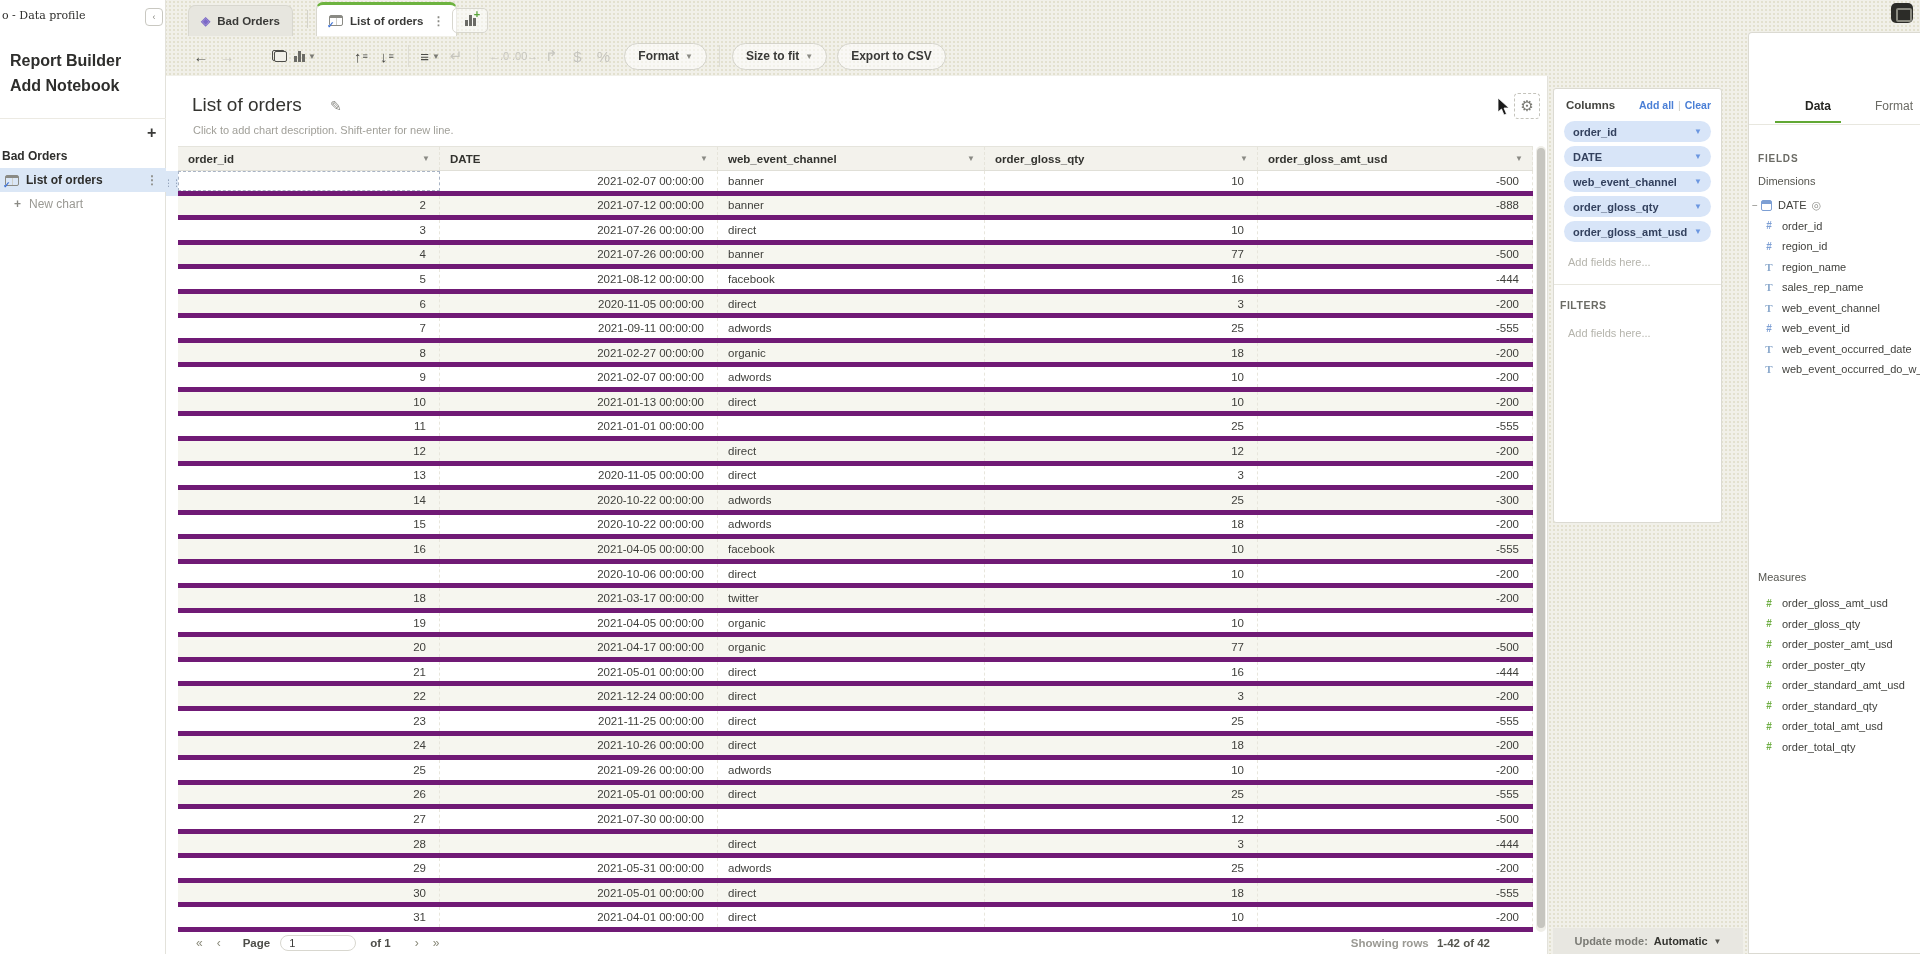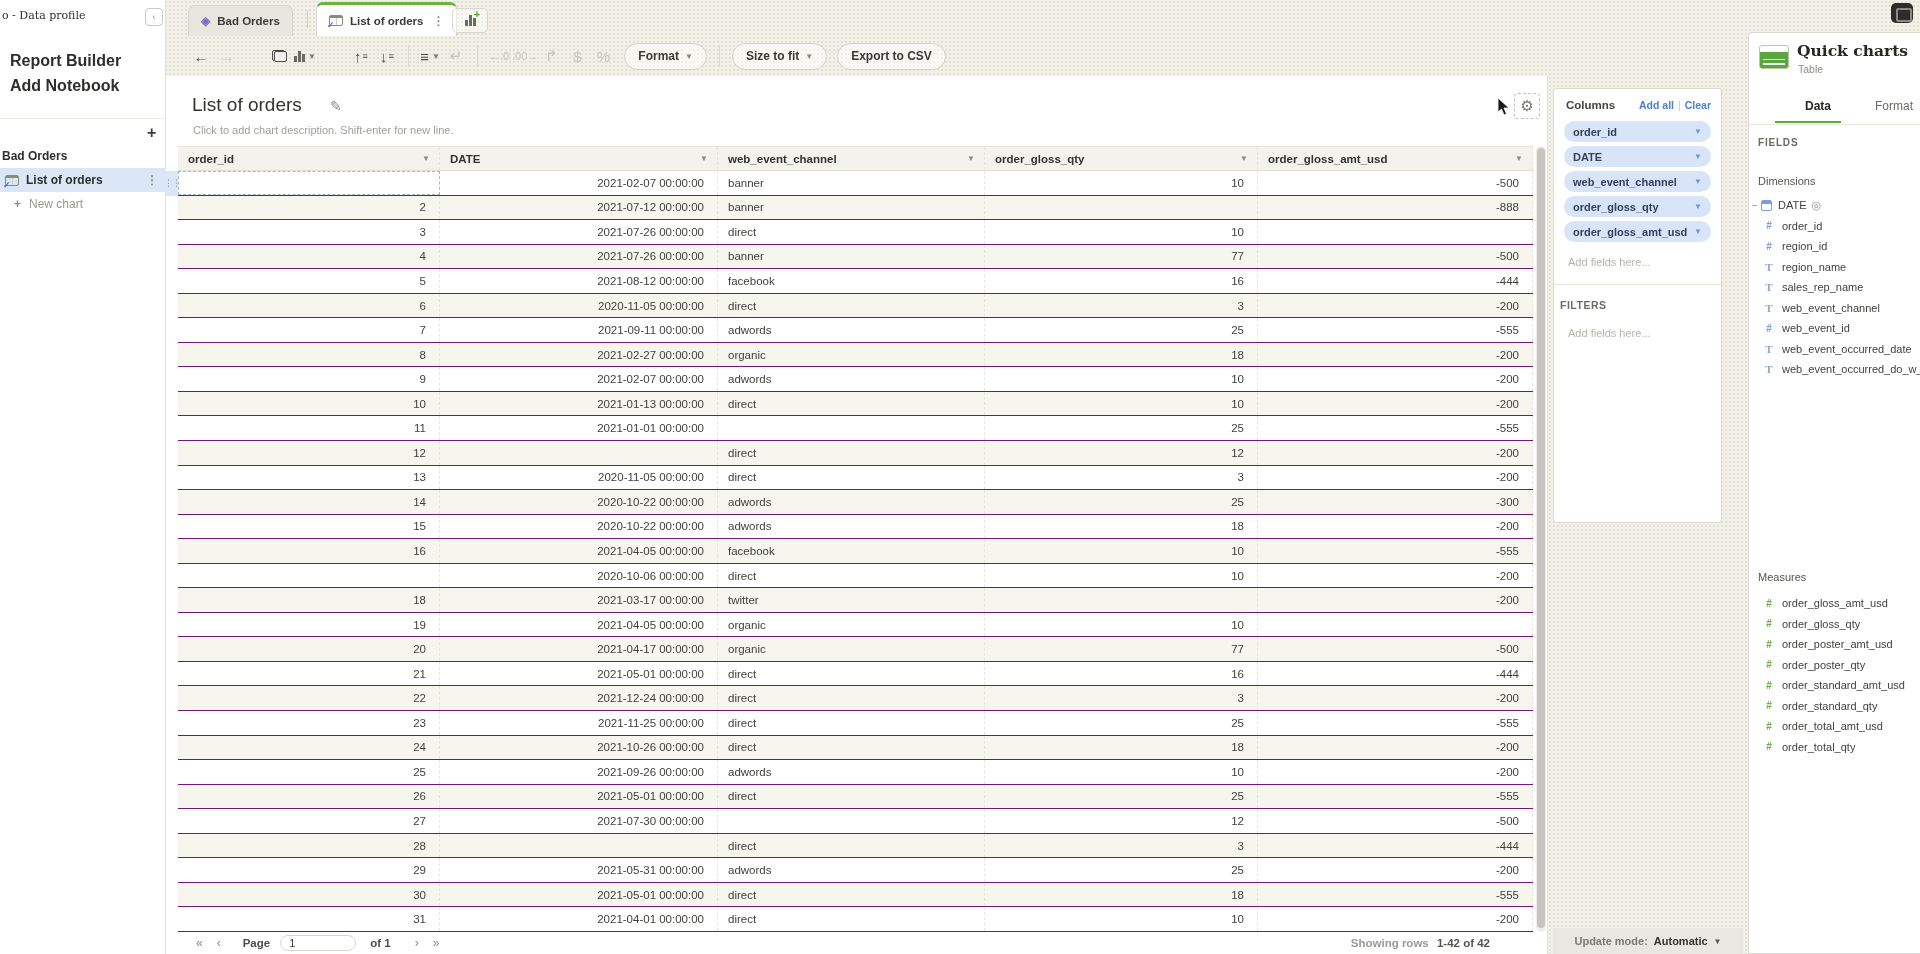--- a/index.html
+++ b/index.html
@@ -57,21 +57,21 @@
   .pencil{ position:absolute; left:164px; top:22px; color:#8a8a84; font-size:14px; cursor:pointer; }
   .chart-desc{ position:absolute; left:27px; top:48px; font-size:11px; color:#a09f98; cursor:text; }
   .gear-btn{ position:absolute; left:1348px; top:17px; width:26px; height:26px; border:1px dashed #c4c3bb; border-radius:4px; color:#7a7a74; font-size:15px; display:flex; align-items:center; justify-content:center; cursor:pointer; }
   .cursor{ position:absolute; left:1331px; top:22px; width:14px; height:18px; z-index:9; pointer-events:none; }
 
   
   .thead{ position:absolute; left:12px; top:70px; display:flex; height:25px; background:#f3f2ec; border-top:1px solid #e5e4dc; border-bottom:1px solid #e0dfd7; }
   .th{ display:flex; align-items:center; font-size:11.5px; font-weight:700; color:#33332f; padding-left:10px; border-right:1px dashed #e6e4da; cursor:pointer; }
   .th .sort{ margin-left:auto; margin-right:9px; font-size:8px; color:#8a8a84; }
   .tbody{ position:absolute; left:12px; top:95px; }
-  .tr{ display:flex; height:24.55px; border-bottom:1px solid #701a75; }
+  .tr{ display:flex; height:24.55px; border-bottom:5px solid #701a75; }
   .tr.even{ background:#f6f6ef; }
   .td{ font-size:11.5px; color:#3f3f3b; border-right:1px dashed #e8e6dc; display:flex; align-items:center; overflow:hidden; white-space:nowrap; cursor:cell; }
   .td.r{ justify-content:flex-end; padding-right:13px; }
   .td.l{ justify-content:flex-start; padding-left:10px; }
   .c0{ width:262px; } .c1{ width:278px; } .c2{ width:267px; } .c3{ width:273px; } .c4{ width:275px; }
   .td.sel{ border:1px dashed #a9b4c4; }
   .row-handle{ position:absolute; left:0; top:95px; width:12px; height:24.55px; background:#dbe7f6; color:#7a8ba6; font-size:9px; display:flex; align-items:center; justify-content:center; letter-spacing:-1px; cursor:grab; }
   .vscroll{ position:absolute; left:1370px; top:70px; width:10px; height:786px; background:#efeee8; border-radius:5px; }
   .vscroll .thumb{ position:absolute; left:1px; top:2px; width:8px; height:780px; background:#c6c5bf; border-radius:4px; cursor:pointer; }
 
@@ -110,21 +110,21 @@
   .qc-icon{ position:absolute; left:10px; top:12px; width:30px; height:24px; border:1px solid #b9c9a8; border-radius:3px;
     background:linear-gradient(#fff 0 6px, #5aa63f 6px 100%),#fff; }
   .qc-icon::after{ content:""; position:absolute; left:3px; right:3px; top:10px; height:10px;
     background:repeating-linear-gradient(to bottom, transparent 0 3px, rgba(255,255,255,.95) 3px 4.4px); }
   .qc-title{ position:absolute; left:48px; top:8px; font-family:"DejaVu Serif", serif; font-size:15.5px; font-weight:700; color:#262622; }
   .qc-sub{ position:absolute; left:49px; top:30px; font-size:10.5px; color:#8d8d87; }
   .qc-tabs{ position:absolute; left:0; top:60px; width:172px; height:32px; border-bottom:1px solid #e8e7df; }
   .qc-tab{ position:absolute; top:6px; font-size:12px; color:#6b6b65; cursor:pointer;padding-left:16px; }
   .qc-tab.active{ font-weight:700; color:#262622; }
   .qc-underline{ position:absolute; left:26px; top:28px; width:66px; border-top:2px solid #61a834; }
-  .qc-fields{ position:absolute; left:9px; top:104px; font-size:10px; font-weight:700; letter-spacing:.8px; color:#6b6b65; }
+  .qc-fields{ position:absolute; left:9px; top:120px; font-size:10px; font-weight:700; letter-spacing:.8px; color:#6b6b65; }
   .qc-group{ position:absolute; left:9px; font-size:11px; color:#55554f; }
   .qc-list{ position:absolute; left:0; width:172px; }
   .qc-item{ display:flex; align-items:center; height:20.5px; font-size:11px; color:#3f3f3b; white-space:nowrap; cursor:grab; }
   .di{ width:12px; text-align:center; font-weight:700; font-size:10px; flex:0 0 auto; margin:0 7px 0 14px; }
   .di.hash-blue{ color:#7d9fd4; }
   .di.hash-green{ color:#6fae44; }
   .di.tt{ color:#8aa8cc; font-family:"Liberation Serif", serif; font-size:11px; }
   .dminus{ margin-left:3px; width:8px; color:#8a8a84; font-size:10px; }
   .dcal{ width:11px; height:11px; border:1px solid #7d9fd4; border-radius:2px; background:linear-gradient(#7d9fd4 0 3px, #fff 3px); margin:0 6px 0 1px; flex:0 0 auto; }
   .dgeo{ margin-left:5px; color:#8a8a84; font-size:11px; }
@@ -528,25 +528,20 @@
     <div class="add-fields" style="padding-top:16px">Add fields here...</div>
   </div>
 
   <div class="update-band">
     <span class="lab">Update mode:</span>
     <span class="val">Automatic</span>
     <span class="caret">▼</span>
   </div>
 
   <div class="qc">
-    <div class="qc-head">
-      <span class="qc-icon"></span>
-      <span class="qc-title">Quick charts</span>
-      <span class="qc-sub">Table</span>
-    </div>
     <div class="qc-tabs">
       <span class="qc-tab active" style="left:40px">Data</span>
       <span class="qc-tab" style="left:110px">Format</span>
       <span class="qc-underline"></span>
     </div>
     <div class="qc-fields">FIELDS</div>
     <div class="qc-group" style="top:142px">Dimensions</div>
     <div class="qc-list" id="dims" style="top:162px">
         <div class="qc-item">
           <span class="dminus">−</span>

